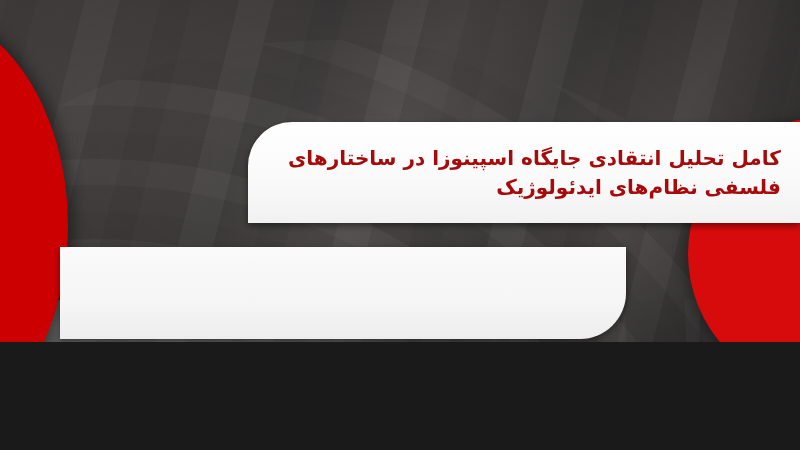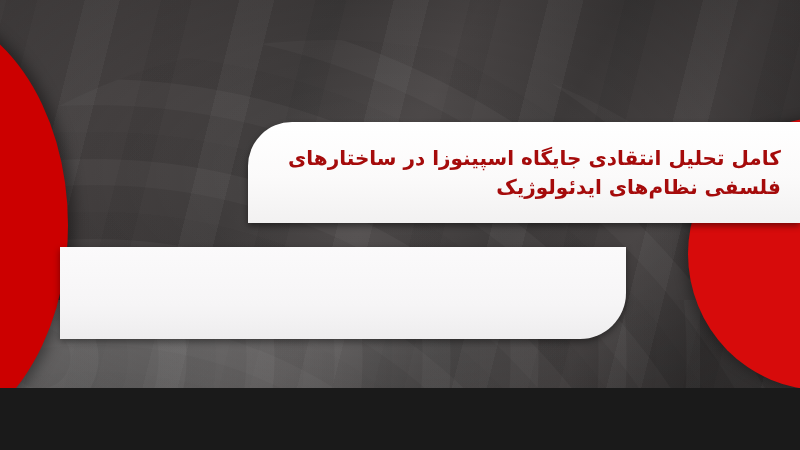--- a/index.html
+++ b/index.html
@@ -3,21 +3,21 @@
 <meta charset="utf-8">
 <style>
   html, body {
     margin: 0;
     padding: 0;
     background: #1a1a1a;
   }
   #slide {
     position: relative;
     width: 800px;
-    height: 388px;
+    height: 342px;
     overflow: hidden;
     font-family: "DejaVu Sans", sans-serif;
     background: #ffffff;
   }
 
   
   .bg-base {
     position: absolute;
     inset: 0;
     background:

